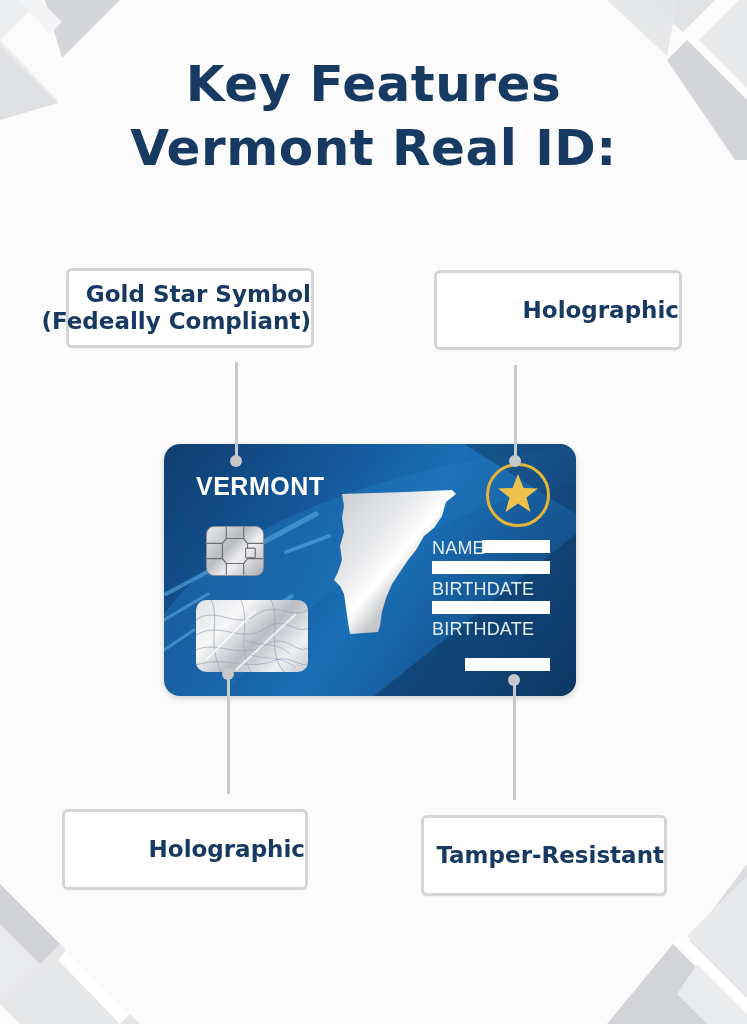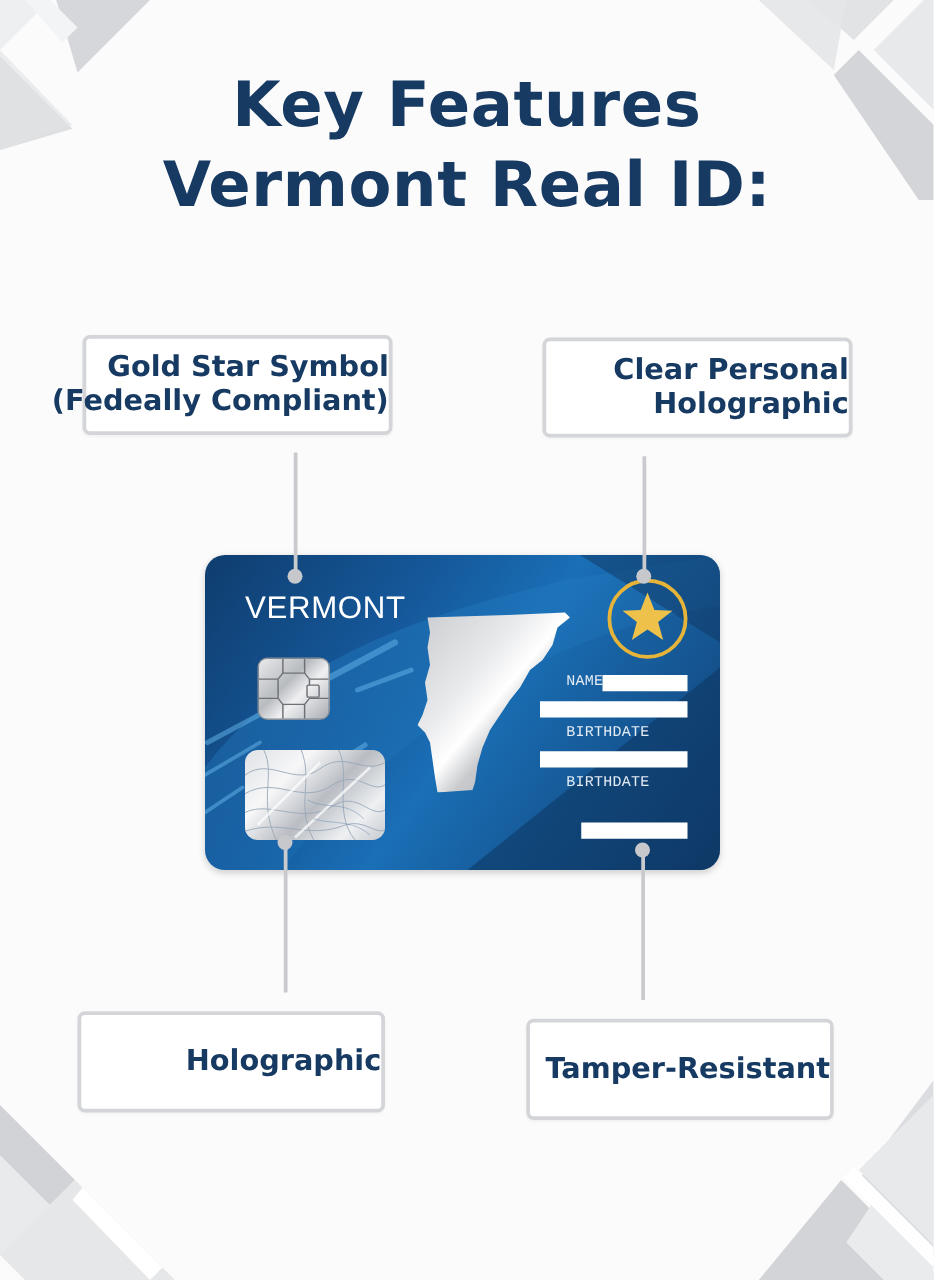--- a/index.html
+++ b/index.html
@@ -76,21 +76,21 @@
       background: linear-gradient(125deg, #0f3d6e 0%, #15589a 32%, #1a6fb6 52%, #175e9e 68%, #103e70 100%);
       box-shadow: 0 2px 6px rgba(0,0,0,0.18);
     }
     .card-bg { position: absolute; inset: 0; }
 
     .card-state {
       position: absolute;
       left: 32px; top: 28px;
       color: #ffffff;
       font-family: "Liberation Sans", sans-serif;
-      font-weight: normal;
+      font-weight: bold;
       font-size: 25px;
       letter-spacing: 0.5px;
     }
 
     .chip {
       position: absolute;
       left: 42px; top: 82px;
       width: 58px; height: 50px;
       border-radius: 8px;
       background: linear-gradient(135deg, #e9eaec 0%, #b8bbbf 40%, #f0f0f2 60%, #a9acb1 100%);
@@ -119,24 +119,23 @@
       left: 322px; top: 19px;
       width: 64px; height: 64px;
       border-radius: 50%;
       border: 3px solid #e7b43a;
     }
     .star-seal svg { position: absolute; left: 7px; top: 6px; width: 44px; height: 44px; }
 
     .field-label {
       position: absolute;
       color: #e4ecf5;
-      font-family: Liberation Mono, monospace;
-      font-size: 12px;
+      font-family: Liberation Sans, sans-serif;
+      font-size: 18px;
       letter-spacing: 0.2px;
-      margin-left: 21px;
     }
     .field-bar {
       position: absolute;
       background: #ffffff;
       height: 13px;
     }
   </style>
 </head>
 <body>
 
@@ -179,21 +178,20 @@
 <h1 class="title">
   <span style="display:block">Key Features</span>
   <span style="display:block">Vermont Real ID:</span>
 </h1>
 
 <div class="callout c-gold">
   <span>Gold Star Symbol</span>
   <span>(Fedeally Compliant)</span>
 </div>
 <div class="callout c-info">
-  <span>Clear Personal</span>
   <span>Holographic</span>
 </div>
 <div class="callout c-holo">
   <span>Holographic</span>
 </div>
 <div class="callout c-lam">
   <span>Tamper-Resistant</span>
 </div>
 
 <div class="card">

